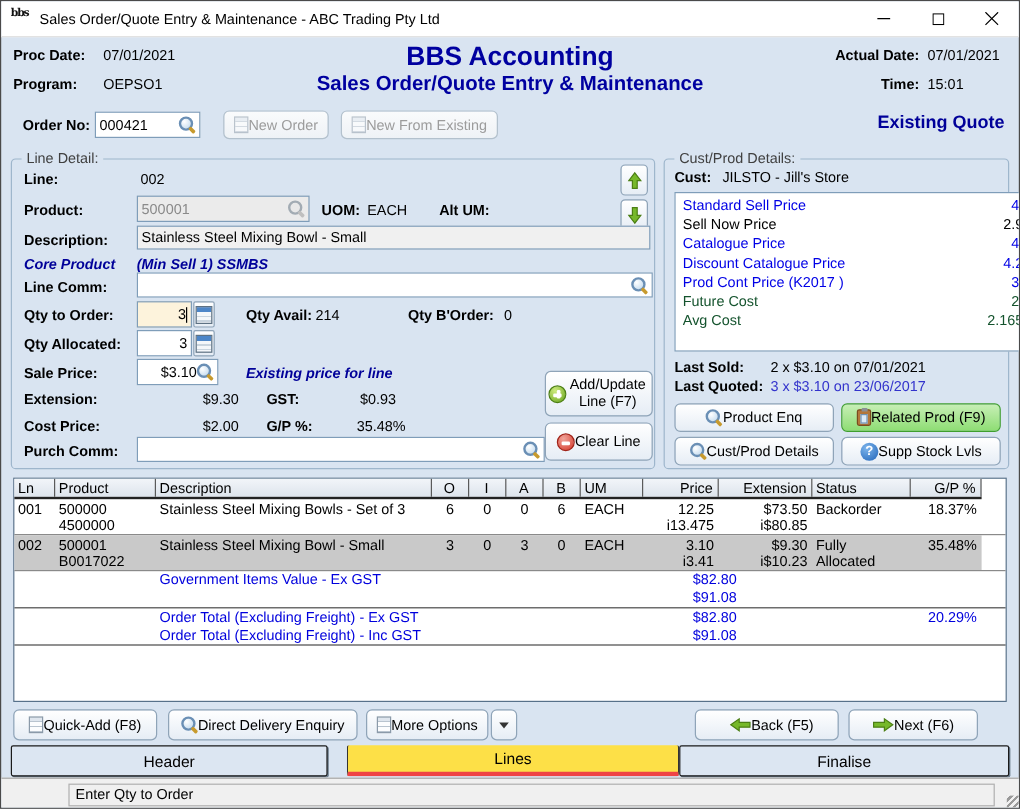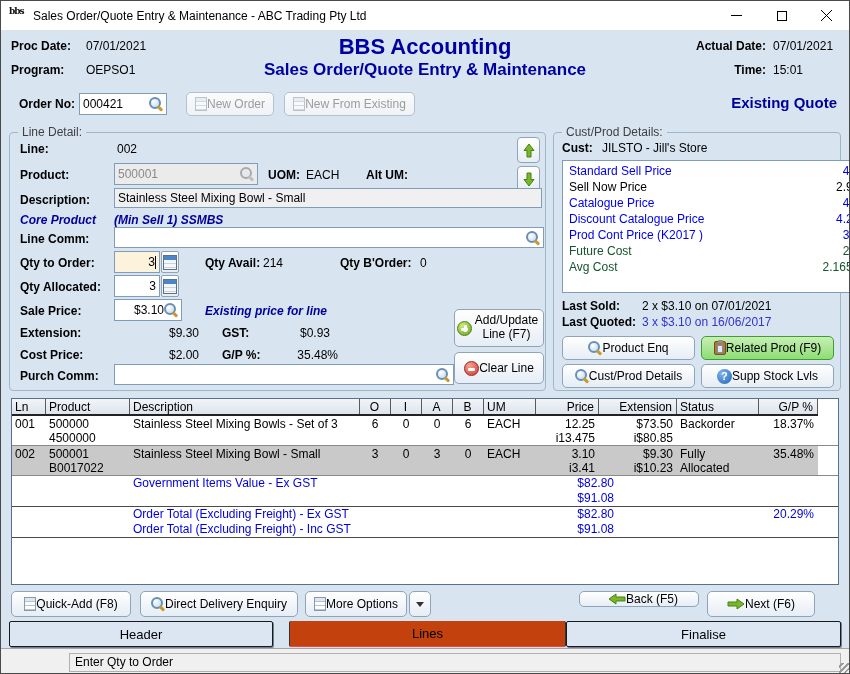--- a/index.html
+++ b/index.html
@@ -89,24 +89,24 @@
   .rowsep { border-top:1px solid #8a8a8a; }
   .groupsep { border-top:1px solid #4a4a4a; }
   .srow { position:relative; height:15px; font-size:12px; line-height:15px; }
   .srow .slabel { position:absolute; left:121px; color:#0000dd; }
   .srow .sext { position:absolute; left:507px; width:95px; text-align:right; color:#0000dd; }
   .srow .sgp { position:absolute; left:667px; width:135px; text-align:right; color:#0000dd; }
   
   .tab { position:absolute; top:620px; height:26px; background:#dce6f2; border:1px solid #1a1a1a;
     display:flex; align-items:center; justify-content:center; font-size:13px; border-radius:2px;
     box-shadow:1px 1px 0 #6f7f8f; }
-  .tab.active { background:#c2410c; border-top:none; border-left:1px solid #333; border-right:1px solid #333;
-    border-bottom:1px solid #ef4444; box-shadow:none; }
+  .tab.active { background:#fde047; border-top:none; border-left:1px solid #333; border-right:1px solid #333;
+    border-bottom:4px solid #ef4444; box-shadow:none; }
   .statusbar { position:absolute; left:0; top:647px; width:850px; height:27px; background:#f0f0f0; border-top:1px solid #a5a5a5; }
-  .status-field { position:absolute; left:68px; top:4px; width:772px; height:19px; border:1px solid #b0b0b0;
+  .status-field { position:absolute; left:56px; top:4px; width:772px; height:19px; border:1px solid #b0b0b0;
     padding:1px 5px; font-size:12px; background:#f0f0f0; }
   .grip { position:absolute; right:2px; bottom:2px; width:10px; height:10px;
     background:repeating-linear-gradient(135deg, transparent 0 2px, #9a9a9a 2px 4px); }
 </style>
 </head>
 <body>
 
 <div class="window">
 
   <div class="titlebar">
@@ -282,21 +282,21 @@
         </div>
         <div class="price-row">
           <span class="pl red">Avg Cost</span>
           <span class="pv red">2.16529</span>
         </div>
       </div>
 
     <div class="fld lbl" style="left:8px; top:166px;">Last Sold:</div>
     <div class="fld" style="left:88px; top:166px;">2 x $3.10 on 07/01/2021</div>
     <div class="fld lbl" style="left:8px; top:182px;">Last Quoted:</div>
-    <div class="fld" style="left:88px; top:182px; color:#3333cc;">3 x $3.10 on 16/06/2017</div>
+    <div class="fld" style="left:88px; top:182px; color:#3333cc;">3 x $3.10 on 23/06/2017</div>
 
     <div class="btn" style="left:8px; top:203px; width:133px; height:24px;">
       <span class="mag"></span>
       <span>Product Enq</span>
     </div>
     <div class="btn green" style="left:147px; top:203px; width:133px; height:24px;">
       <span class="clip-ic"></span>
       <span>Related Prod (F9)</span>
     </div>
     <div class="btn" style="left:8px; top:231px; width:133px; height:24px;">
@@ -407,21 +407,21 @@
     <span class="mag"></span>
     <span>Direct Delivery Enquiry</span>
   </div>
   <div class="btn" style="left:304px; top:590px; width:102px; height:26px;">
     <span class="form-ic"></span>
     <span>More Options</span>
   </div>
   <div class="btn" style="left:408px; top:590px; width:22px; height:26px;">
     <span class="dd-tri"></span>
   </div>
-  <div class="btn" style="left:578px; top:590px; width:120px; height:16px;padding-left:8px;">
+  <div class="btn" style="left:578px; top:590px; width:120px; height:26px;padding-left:8px;">
     <svg class="arrow-svg" width="18" height="12" viewBox="0 0 18 12">
         <path d="M1 6 L8 1 V4 H17 V8 H8 V11 Z" fill="#76b82a" stroke="#4c7f15" stroke-width="1"></path>
       </svg>
     <span>Back (F5)</span>
   </div>
   <div class="btn" style="left:706px; top:590px; width:108px; height:26px;">
     <svg class="arrow-svg" width="18" height="12" viewBox="0 0 18 12">
         <path d="M17 6 L10 1 V4 H1 V8 H10 V11 Z" fill="#76b82a" stroke="#4c7f15" stroke-width="1"></path>
       </svg>
     <span>Next (F6)</span>

